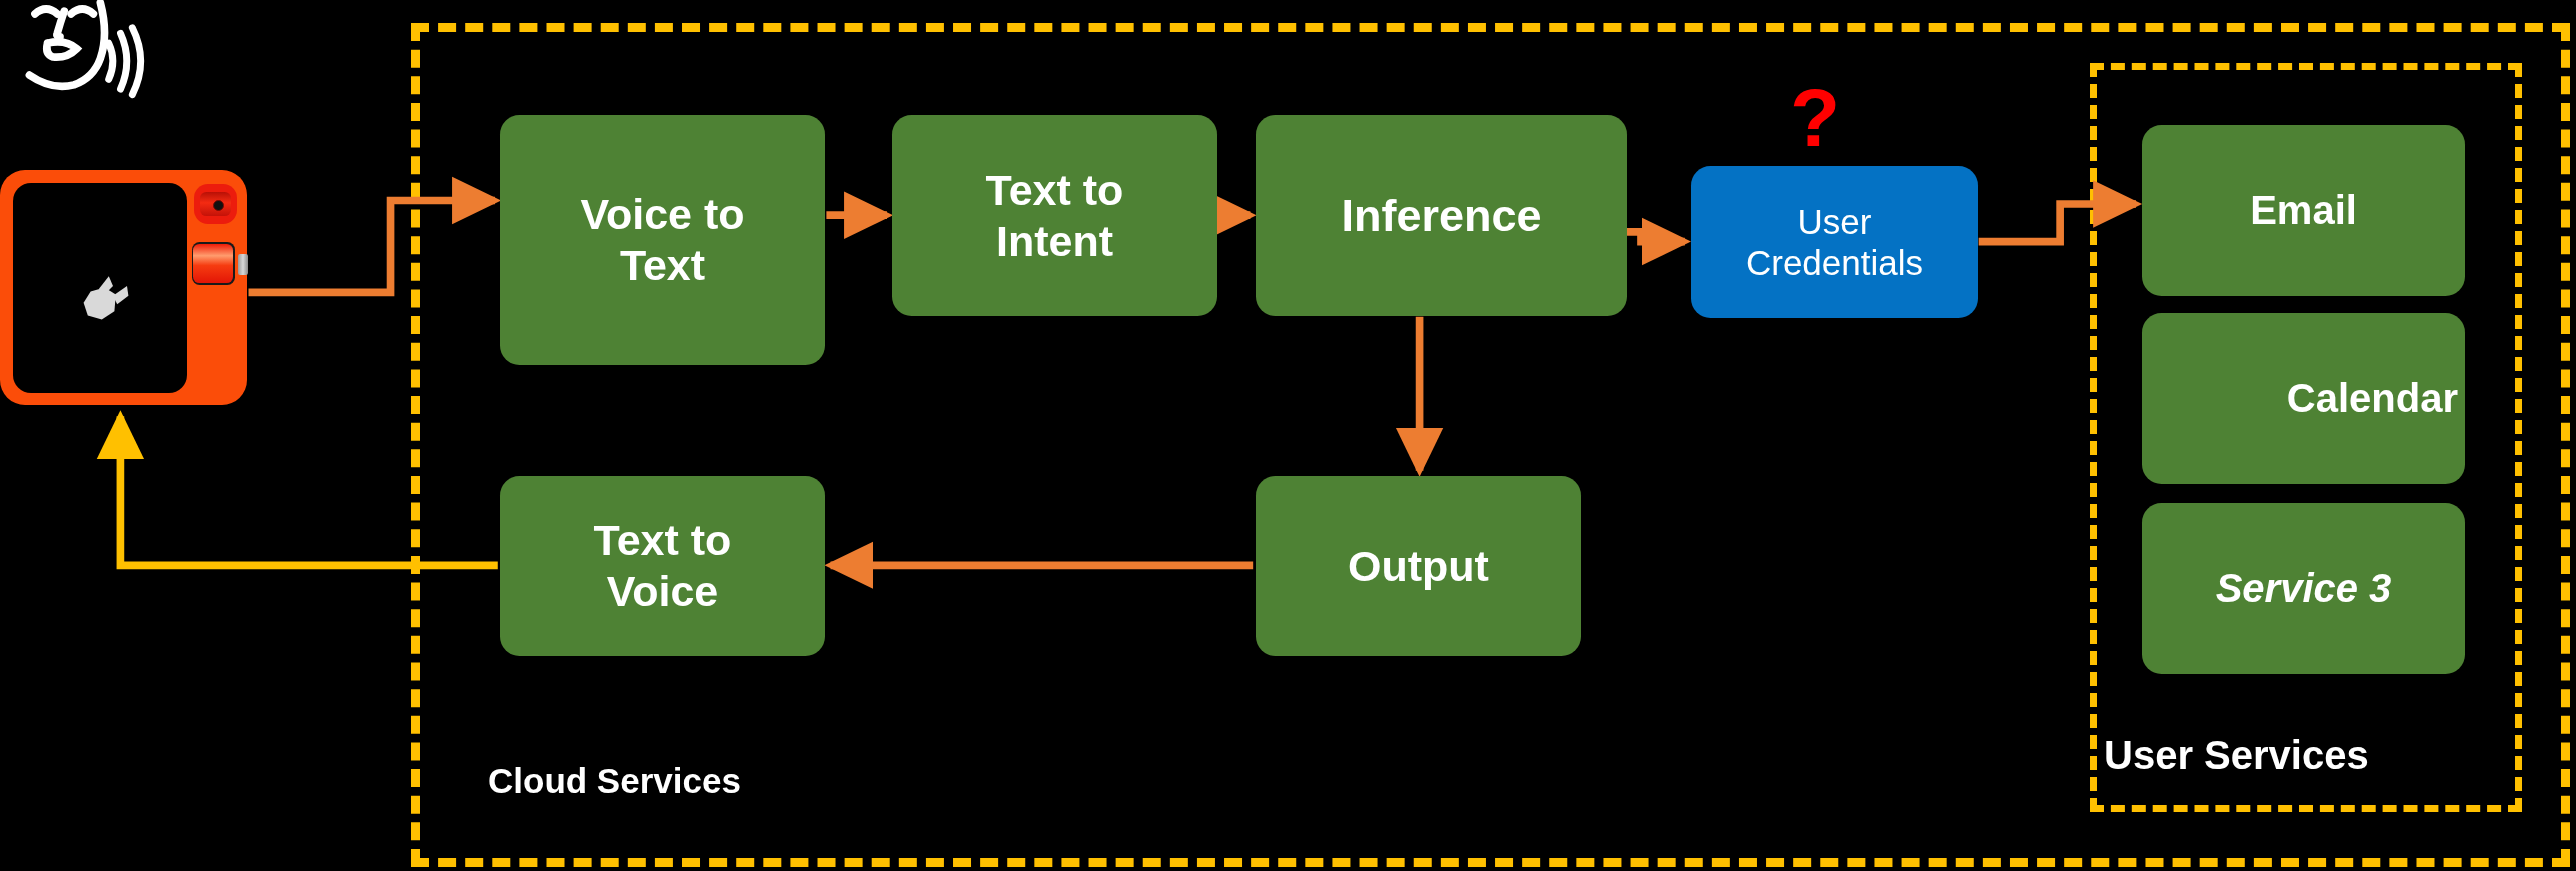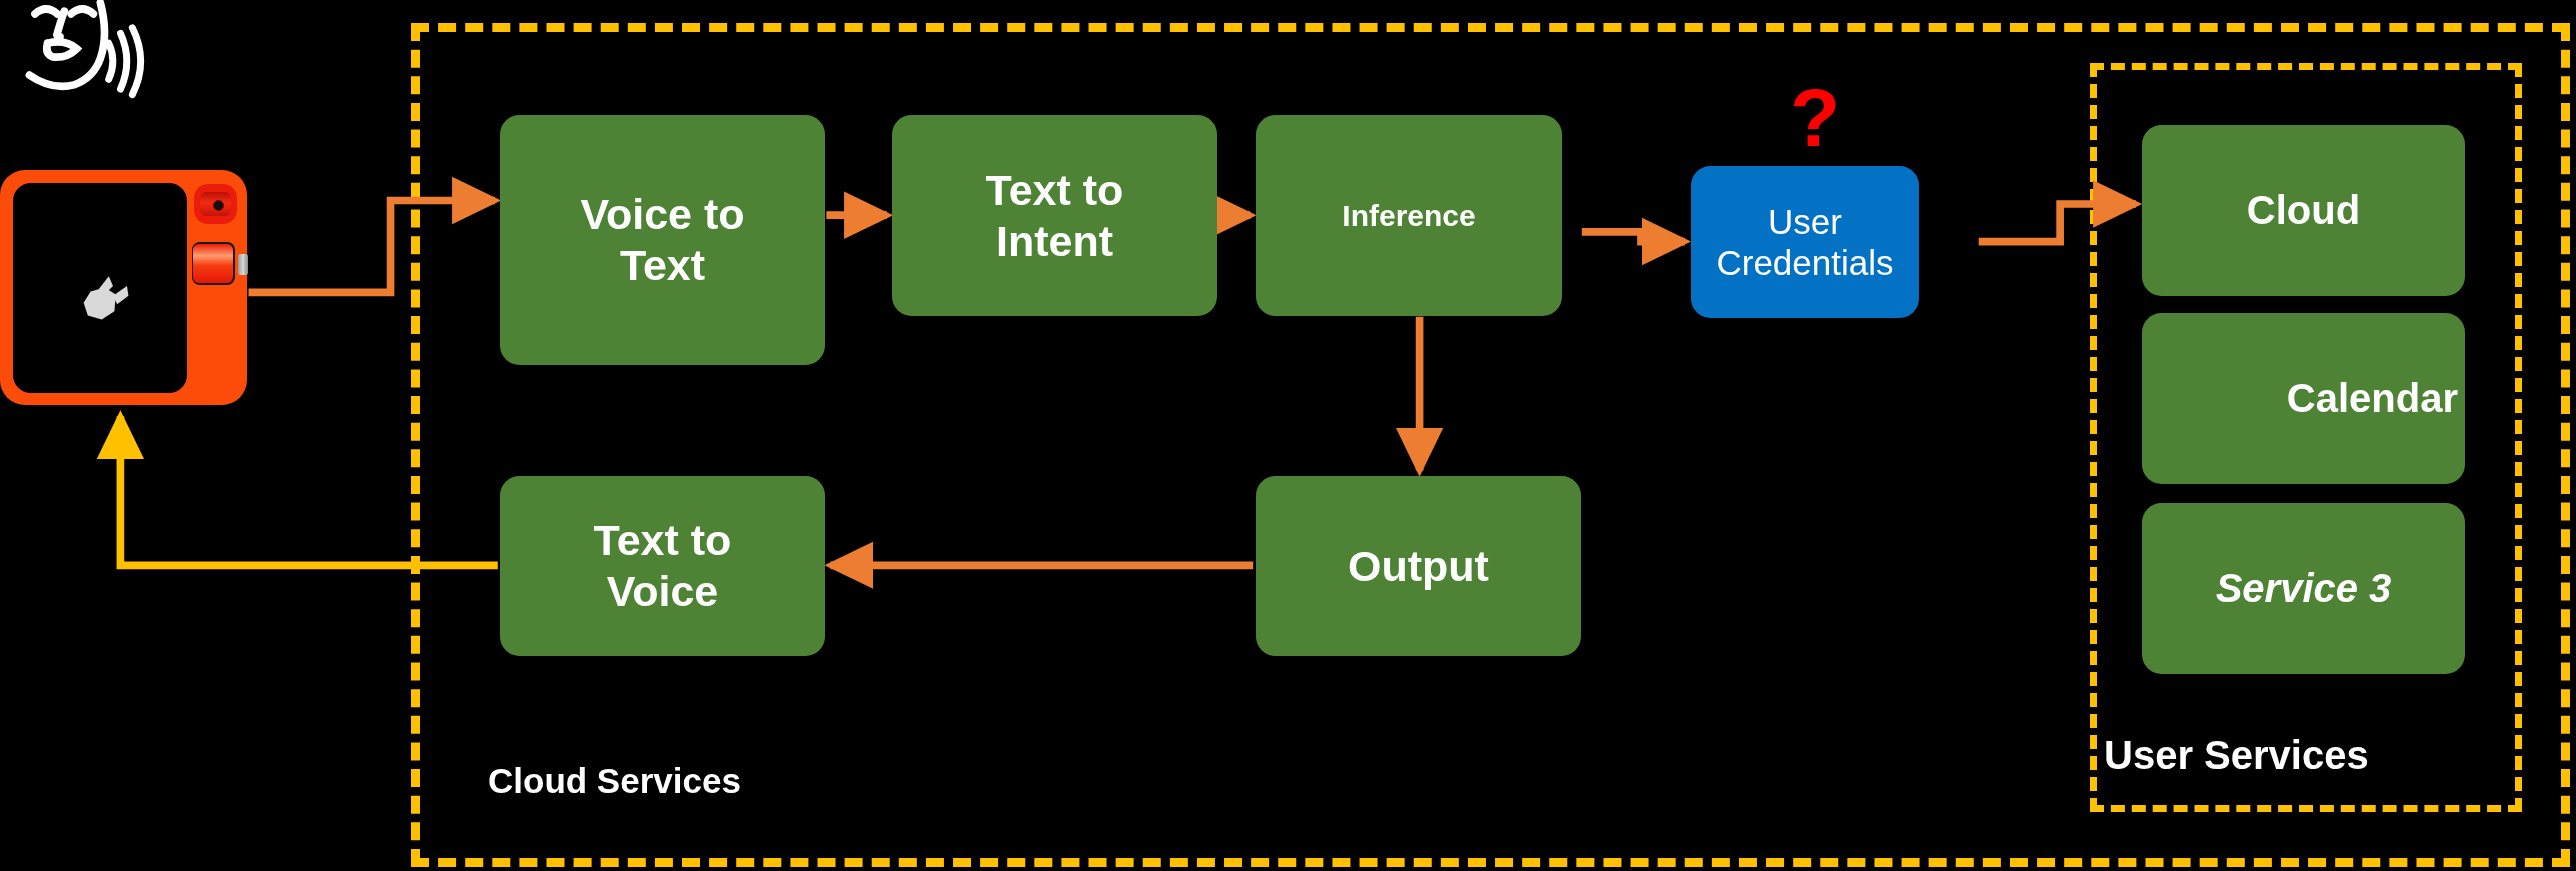--- a/index.html
+++ b/index.html
@@ -58,22 +58,22 @@
     color: #ffffff;
     border-radius: 19.5px;
     line-height: 1.18;
     padding: 2.8px 7px;
   }
   .node.green { background: #4e8234; font-weight: bold; }
   .node.blue  { background: #0472c4; font-weight: normal; }
 
   #node-voice-to-text   { left: 500px;  top: 115px; width: 325px; height: 250px; font-size: 43px; }
   #node-text-to-intent  { left: 892px; top: 115px; width: 325px; height: 201px; font-size: 43px; }
-  #node-inference       { left: 1256px; top: 115px; width: 306px; height: 201px; font-size: 30px; }
-  #node-user-credentials{ left: 1691px; top: 166px; width: 228px; height: 152px; font-size: 35px; }
+  #node-inference       { left: 1256px; top: 115px; width: 371px; height: 201px; font-size: 45px; }
+  #node-user-credentials{ left: 1691px; top: 166px; width: 287px; height: 152px; font-size: 35px; }
   #node-output-generation{left: 1256px; top: 476px; width: 325px; height: 180px; font-size: 43px; }
   #node-text-to-voice   { left: 500px;  top: 476px; width: 325px; height: 180px; font-size: 43px; }
 
   #node-email     { left: 2142px; top: 125px; width: 323px; height: 171px; font-size: 40px; }
   #node-calendar  { left: 2142px; top: 313px; width: 323px; height: 171px; font-size: 40px; justify-content: flex-end; }
   #node-service3  { left: 2142px; top: 503px; width: 323px; height: 171px; font-size: 40px; font-style: italic; }
 
   .node .line2 { display: block; }
 
   
@@ -275,21 +275,21 @@
   </div>
 
   <div class="node green" id="node-text-to-voice">
     <span>
       <span>Text to</span>
       <span class="line2">Voice</span>
     </span>
   </div>
 
   <div class="node green" id="node-email">
-    <span>Cloud</span>
+    <span>Email</span>
   </div>
 
   <div class="node green" id="node-calendar">
     <span>Calendar</span>
   </div>
 
   <div class="node green" id="node-service3">
     <span>Service 3</span>
   </div>
 

